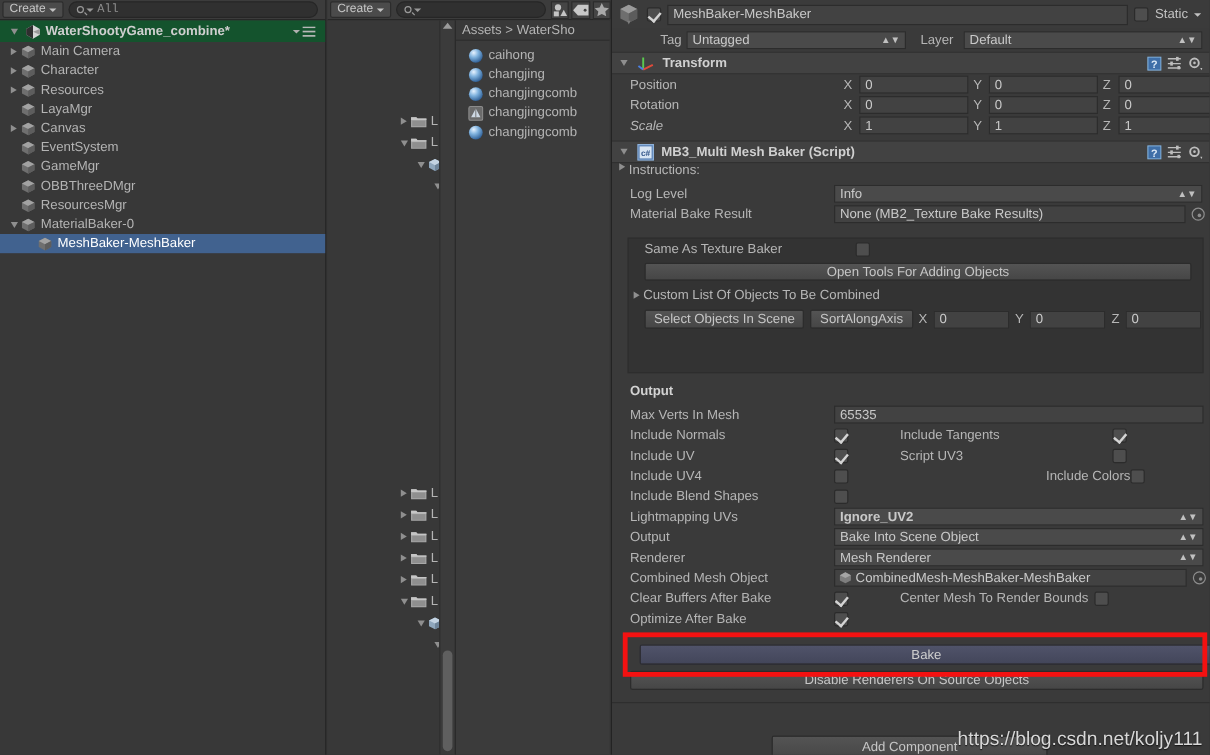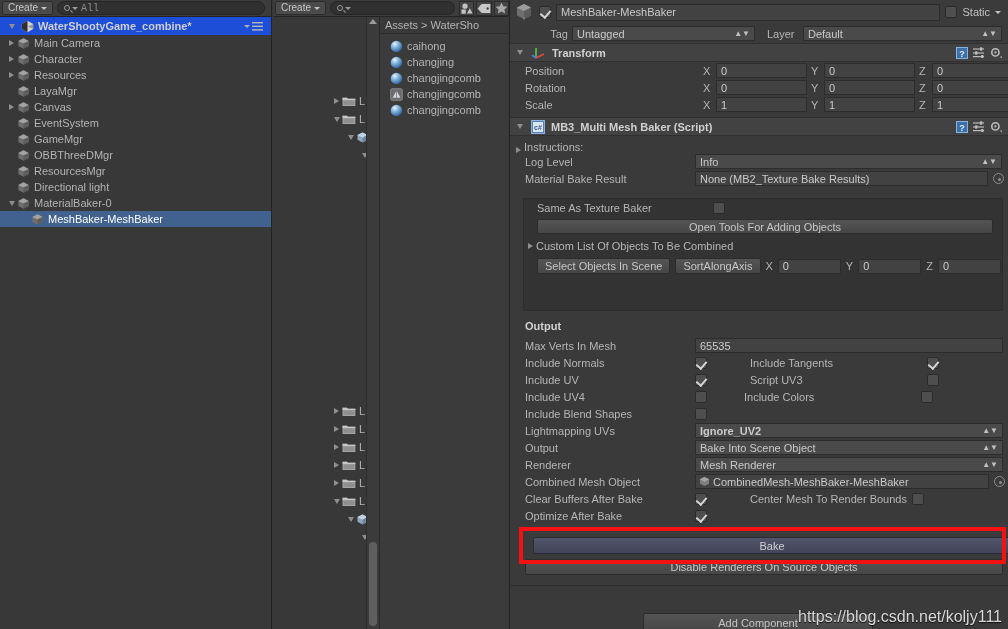--- a/index.html
+++ b/index.html
@@ -55,21 +55,21 @@
     width: 21px; height: 15px; background: #454545;
     border: 1px solid #2b2b2b;
     display: flex; align-items: center; justify-content: center;
   }
 
   
   #hierarchy { left:0; top:0; width:272px; height:629px; background:#383838; border-right:1px solid #232323; }
   .h-scene {
     height: 18px; display:flex; align-items:center; gap:4px;
     padding-left: 6px; font-weight: bold; color: #cfcfcf; font-size:11px;
-    background:#1d4ed8; position:relative;
+    background:#14532d; position:relative;
   }
   .row {
     height: 16px; display: flex; align-items: center;
     font-size: 11px; color: #b4b4b4; white-space: nowrap;
   }
   .row.sel { background: #41628f; color: #ffffff; }
   .arrow {
     width: 11px; flex: none; display:flex; align-items:center; justify-content:center;
   }
   .arrow i {
@@ -294,30 +294,20 @@
           <span class="arrow"></span>
           <svg class="cube" viewBox="0 0 14 14">
             <polygon points="7,1.3 12.6,4.2 12.6,9.6 7,12.6 1.4,9.6 1.4,4.2" fill="#6f6f6f"></polygon>
             <polygon points="7,1.3 12.6,4.2 7,7.1 1.4,4.2" fill="#a2a2a2"></polygon>
             <polygon points="7,7.1 12.6,4.2 12.6,9.6 7,12.6" fill="#5d5d5d"></polygon>
           </svg>
           <span>ResourcesMgr</span>
         </div>
         <div class="row">
           <span style="width:6px;flex:none;"></span>
-          <span class="arrow"></span>
-          <svg class="cube" viewBox="0 0 14 14">
-            <polygon points="7,1.3 12.6,4.2 12.6,9.6 7,12.6 1.4,9.6 1.4,4.2" fill="#6f6f6f"></polygon>
-            <polygon points="7,1.3 12.6,4.2 7,7.1 1.4,4.2" fill="#a2a2a2"></polygon>
-            <polygon points="7,7.1 12.6,4.2 12.6,9.6 7,12.6" fill="#5d5d5d"></polygon>
-          </svg>
-          <span>Directional light</span>
-        </div>
-        <div class="row">
-          <span style="width:6px;flex:none;"></span>
           <span class="arrow open">
             <i></i>
           </span>
           <svg class="cube" viewBox="0 0 14 14">
             <polygon points="7,1.3 12.6,4.2 12.6,9.6 7,12.6 1.4,9.6 1.4,4.2" fill="#6f6f6f"></polygon>
             <polygon points="7,1.3 12.6,4.2 7,7.1 1.4,4.2" fill="#a2a2a2"></polygon>
             <polygon points="7,7.1 12.6,4.2 12.6,9.6 7,12.6" fill="#5d5d5d"></polygon>
           </svg>
           <span>MaterialBaker-0</span>
         </div>
@@ -666,21 +656,21 @@
           <span style="font-size:11px;color:#b6b6b6;width:13px;flex:none;">Y</span>
           <div class="txtfield" style="width:91px;flex:none;margin-right:4px;">
             <span>0</span>
           </div>
           <span style="font-size:11px;color:#b6b6b6;width:13px;flex:none;">Z</span>
           <div class="txtfield" style="width:91px;flex:none;margin-right:4px;">
             <span>0</span>
           </div>
         </div>
         <div class="insp-row">
-          <span class="insp-label" style="width:178px;">Scale</span>
+          <span class="insp-label" style="width:178px;font-style:italic;">Scale</span>
           <span style="font-size:11px;color:#b6b6b6;width:13px;flex:none;">X</span>
           <div class="txtfield" style="width:91px;flex:none;margin-right:4px;">
             <span>1</span>
           </div>
           <span style="font-size:11px;color:#b6b6b6;width:13px;flex:none;">Y</span>
           <div class="txtfield" style="width:91px;flex:none;margin-right:4px;">
             <span>1</span>
           </div>
           <span style="font-size:11px;color:#b6b6b6;width:13px;flex:none;">Z</span>
           <div class="txtfield" style="width:91px;flex:none;margin-right:4px;">
@@ -717,21 +707,21 @@
             </g>
           </svg>
         <svg width="12" height="12" viewBox="0 0 12 12">
             <circle cx="5.4" cy="5.4" r="3.6" fill="none" stroke="#bdbdbd" stroke-width="1.6"></circle>
             <circle cx="5.4" cy="5.4" r="1.1" fill="#bdbdbd"></circle>
             <path d="M10.2 9.6 l2 0 l-1 2 z" fill="#bdbdbd"></path>
           </svg>
       </span>
     </div>
 
-    <div style="height:17px;display:flex;align-items:flex-end;padding-left:3px;">
+    <div style="height:17px;display:flex;align-items:flex-start;padding-left:3px;">
       <span class="arrow">
           <i></i>
         </span>
       <span style="font-size:11px;color:#b6b6b6;">Instructions:</span>
     </div>
 
     <div class="insp-row">
       <span class="insp-label">Log Level</span>
       <div class="popup" style="flex:1;margin-right:6px;">
         <span>Info</span>
@@ -802,21 +792,21 @@
           </div>
           <div class="insp-row">
             <span class="insp-label">Include UV</span>
             <div class="cb on"></div>
             <span style="margin-left:43px;width:177px;font-size:11px;color:#b6b6b6;">Script UV3</span>
             <div class="cb"></div>
           </div>
           <div class="insp-row">
             <span class="insp-label">Include UV4</span>
             <div class="cb"></div>
-            <span style="margin-left:37px;width:177px;font-size:11px;color:#b6b6b6;">Include Colors</span>
+            <span style="margin-left:58px;width:177px;font-size:11px;color:#b6b6b6;text-align:right;">Include Colors</span>
             <div class="cb"></div>
           </div>
           <div class="insp-row">
             <span class="insp-label">Include Blend Shapes</span>
             <div class="cb"></div>
           </div>
         </div>
 
       <div class="insp-row">
         <span class="insp-label">Lightmapping UVs</span>

